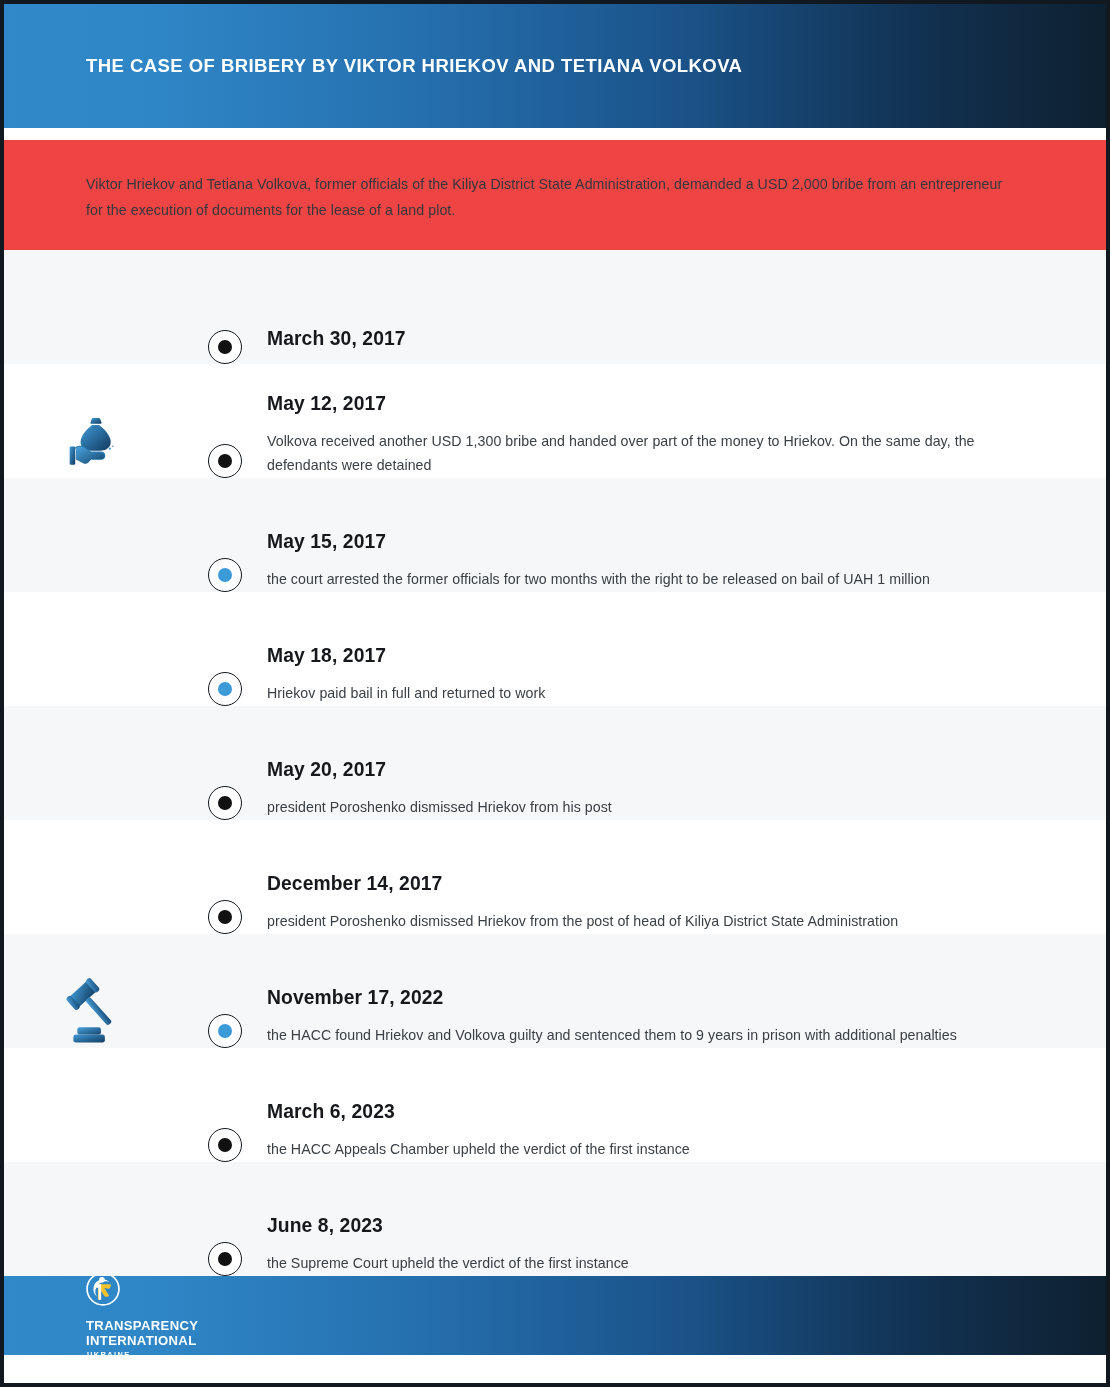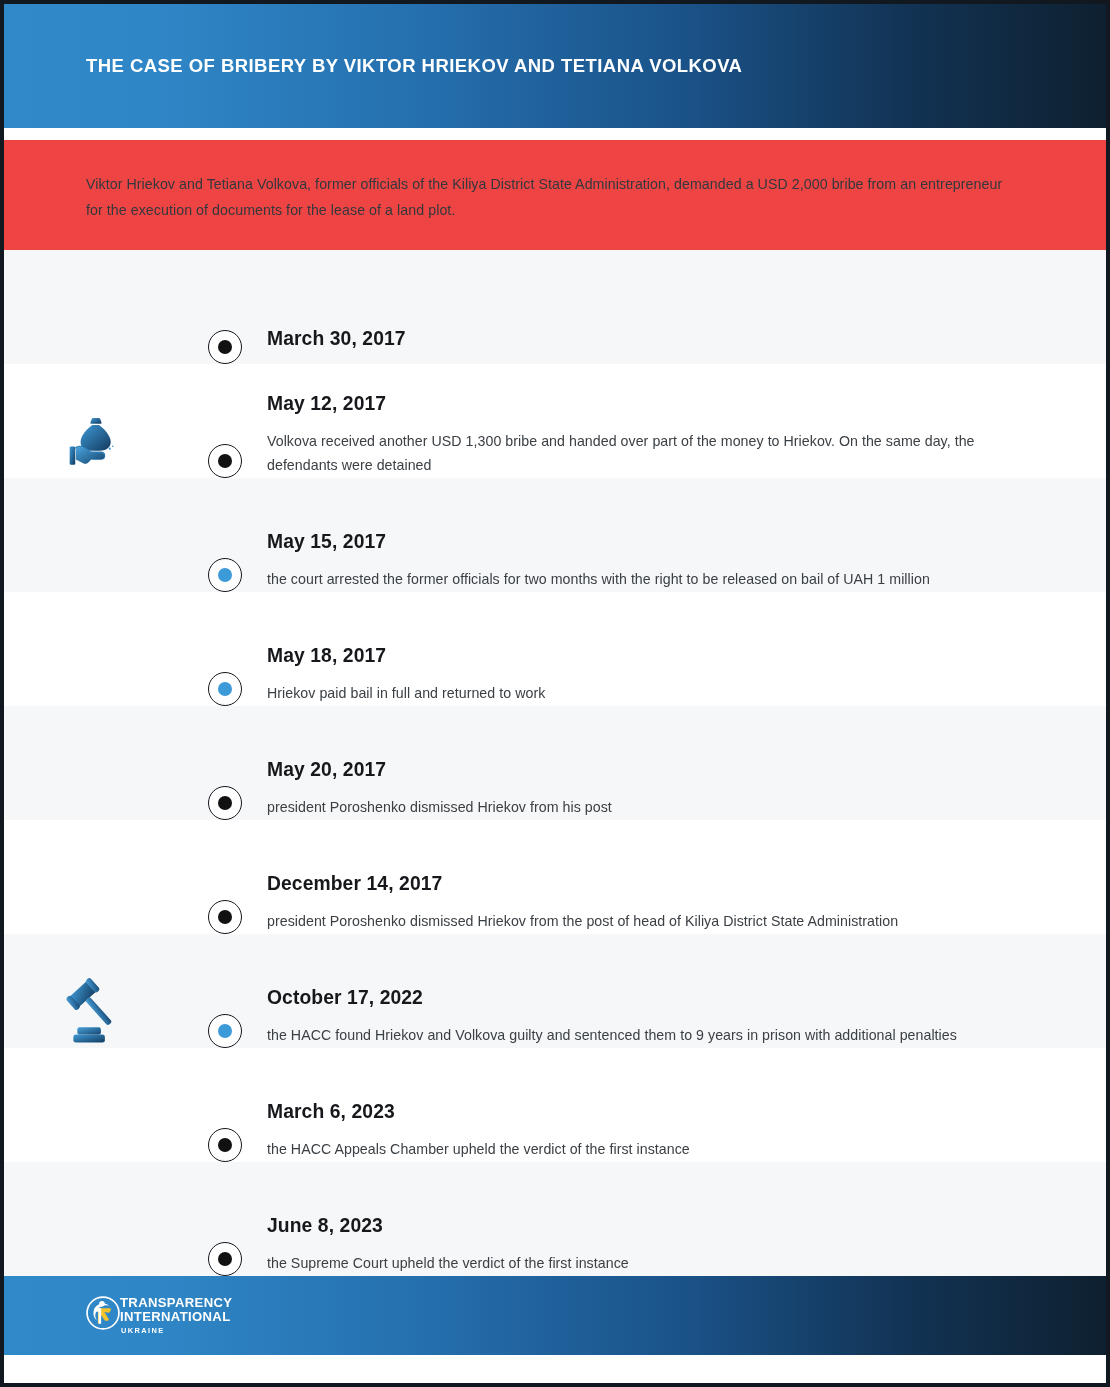--- a/index.html
+++ b/index.html
@@ -134,20 +134,22 @@
   .footer {
     height: 79px;
     background: linear-gradient(90deg, #3089c9 0%, #2f86c6 14%, #256fae 38%, #1a5288 62%, #123354 82%, #0e2030 100%);
     display: flex;
     align-items: center;
   }
   .footer-logo {
     margin-left: 82px;
     display: flex;
     align-items: flex-start;
+    gap: 9px;
+    flex-direction: column;
   }
   .logo-words {
     display: flex;
     flex-direction: column;
     line-height: 1;
   }
   .logo-l1, .logo-l2 {
     color: #ffffff;
     font-size: 13.1px;
     font-weight: bold;
@@ -294,21 +296,21 @@
       <rect x="11" y="52" width="28" height="7.2" rx="2.2" fill="url(#gg1)"></rect>
       <rect x="14.5" y="45.5" width="21" height="6.6" rx="2" fill="url(#gg2)"></rect>
     </svg>
         </div>
         <div class="row-marker">
           <span class="marker blue">
             <span class="core"></span>
           </span>
         </div>
         <div class="row-body">
-          <div class="row-date">October 17, 2022</div>
+          <div class="row-date">November 17, 2022</div>
           <div class="row-desc">the HACC found Hriekov and Volkova guilty and sentenced them to 9 years in prison with additional penalties</div>
         </div>
       </div>
       <div class="row plain">
         <div class="row-icon"></div>
         <div class="row-marker">
           <span class="marker ">
             <span class="core"></span>
           </span>
         </div>

